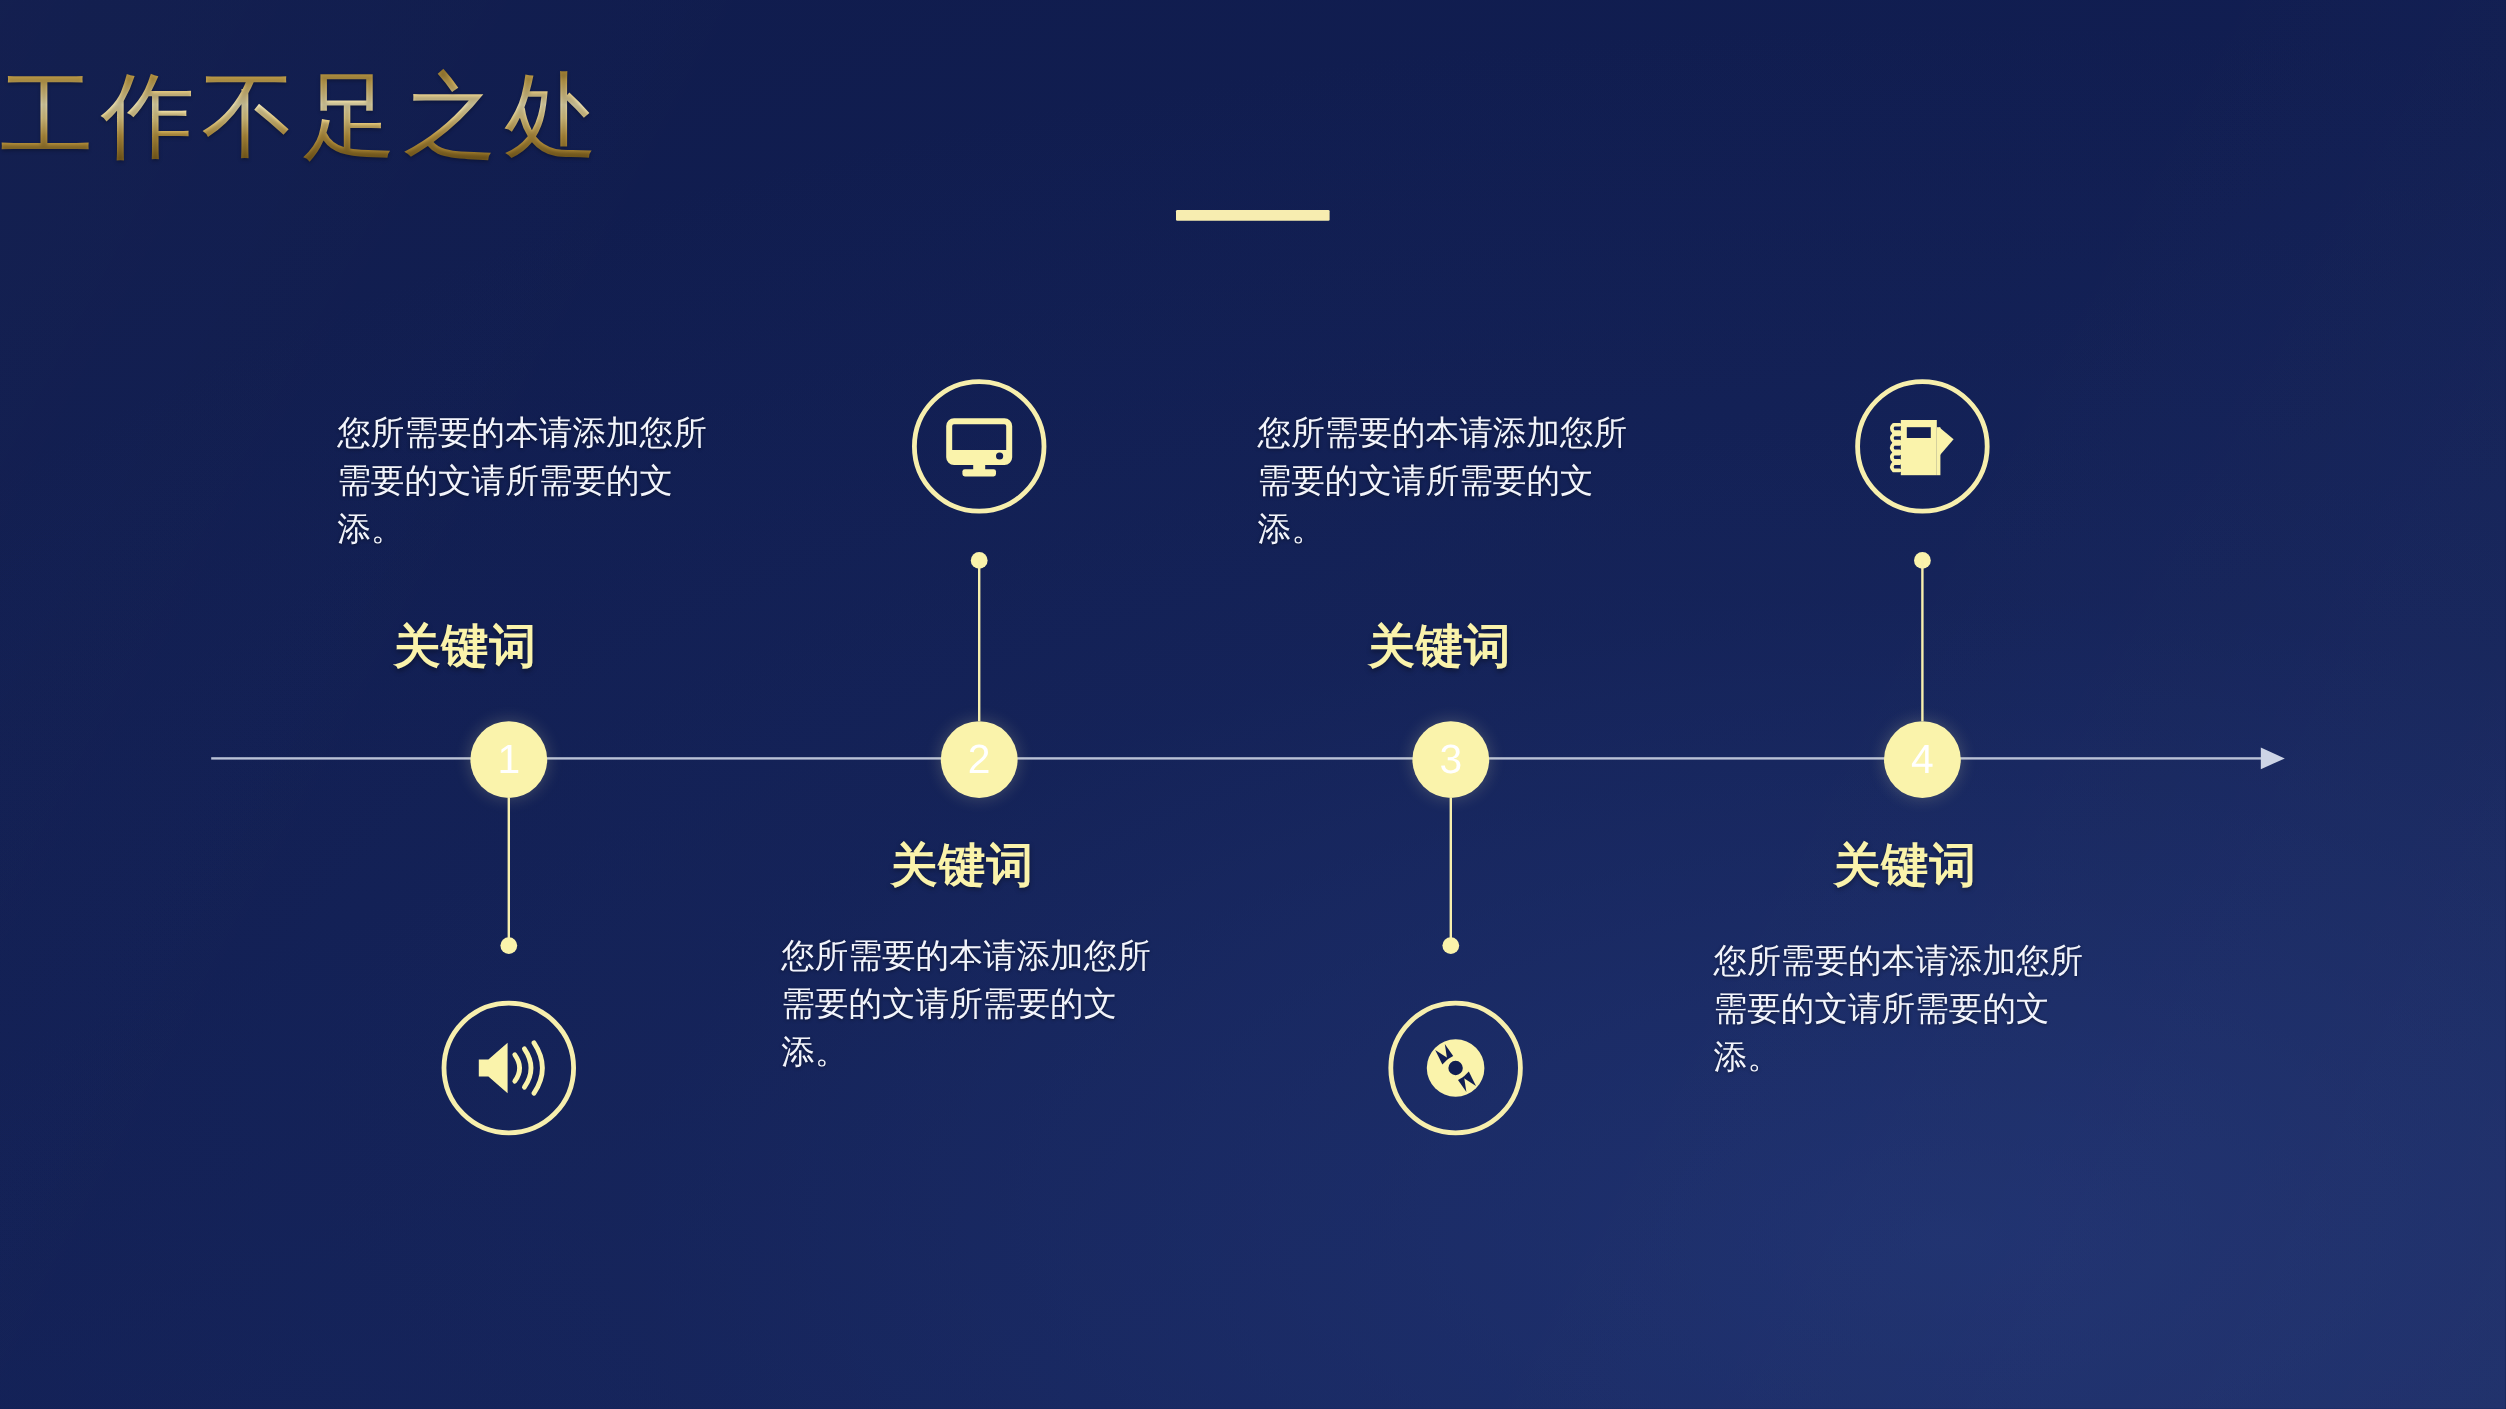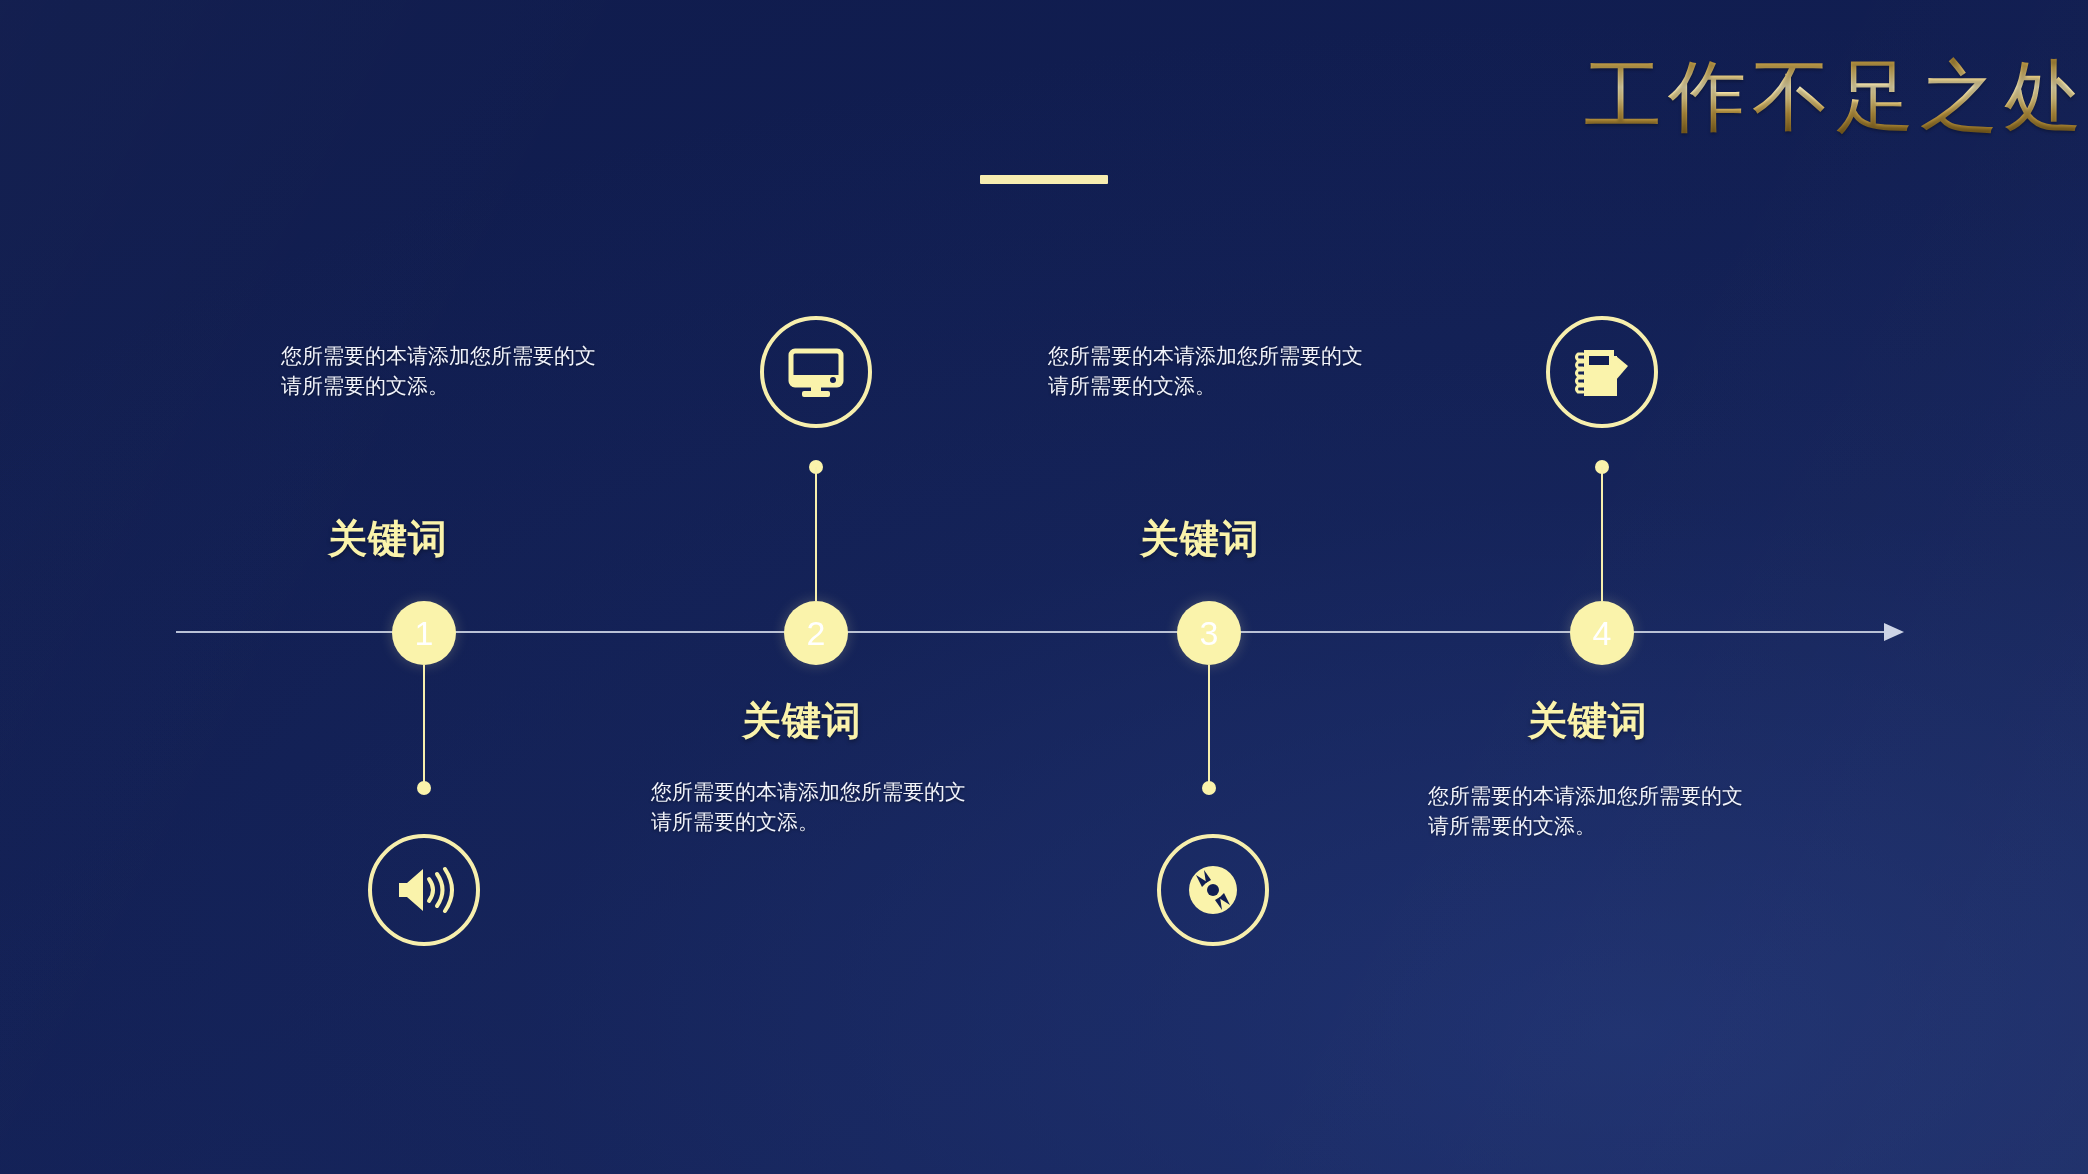--- a/index.html
+++ b/index.html
@@ -34,21 +34,21 @@
       linear-gradient(298deg, rgba(255,255,255,0.022) 0%, rgba(255,255,255,0) 34%);
     pointer-events: none;
   }
 
   
   .title-wrap {
     position: absolute;
     top: 56px;
     left: 0;
     width: 100%;
-    text-align: right;
+    text-align: left;
   }
   .slide-title {
     display: inline-block;
     font-size: 78px;
     line-height: 1.05;
     font-weight: 400;
     letter-spacing: 6px;
     background: linear-gradient(180deg, #8a6a22 0%, #d9b458 14%, #fdf0bc 38%, #f6dd92 52%, #caa246 70%, #8f6d23 92%);
     -webkit-background-clip: text;
     background-clip: text;
@@ -139,21 +139,21 @@
     position: absolute;
     font-size: 39px;
     font-weight: bold;
     color: #faf3ab;
     letter-spacing: 1px;
     white-space: nowrap;
     text-shadow: 0 2px 4px rgba(0,0,0,0.35);
   }
   .body-text {
     position: absolute;
-    font-size: 21px;
+    font-size: 28px;
     line-height: 1.42;
     color: #f2f4fb;
     width: 330px;
     text-shadow: 0 1px 3px rgba(0,0,0,0.45);
   }
 </style>
 </head>
 <body>
 
 <div id="slide">

